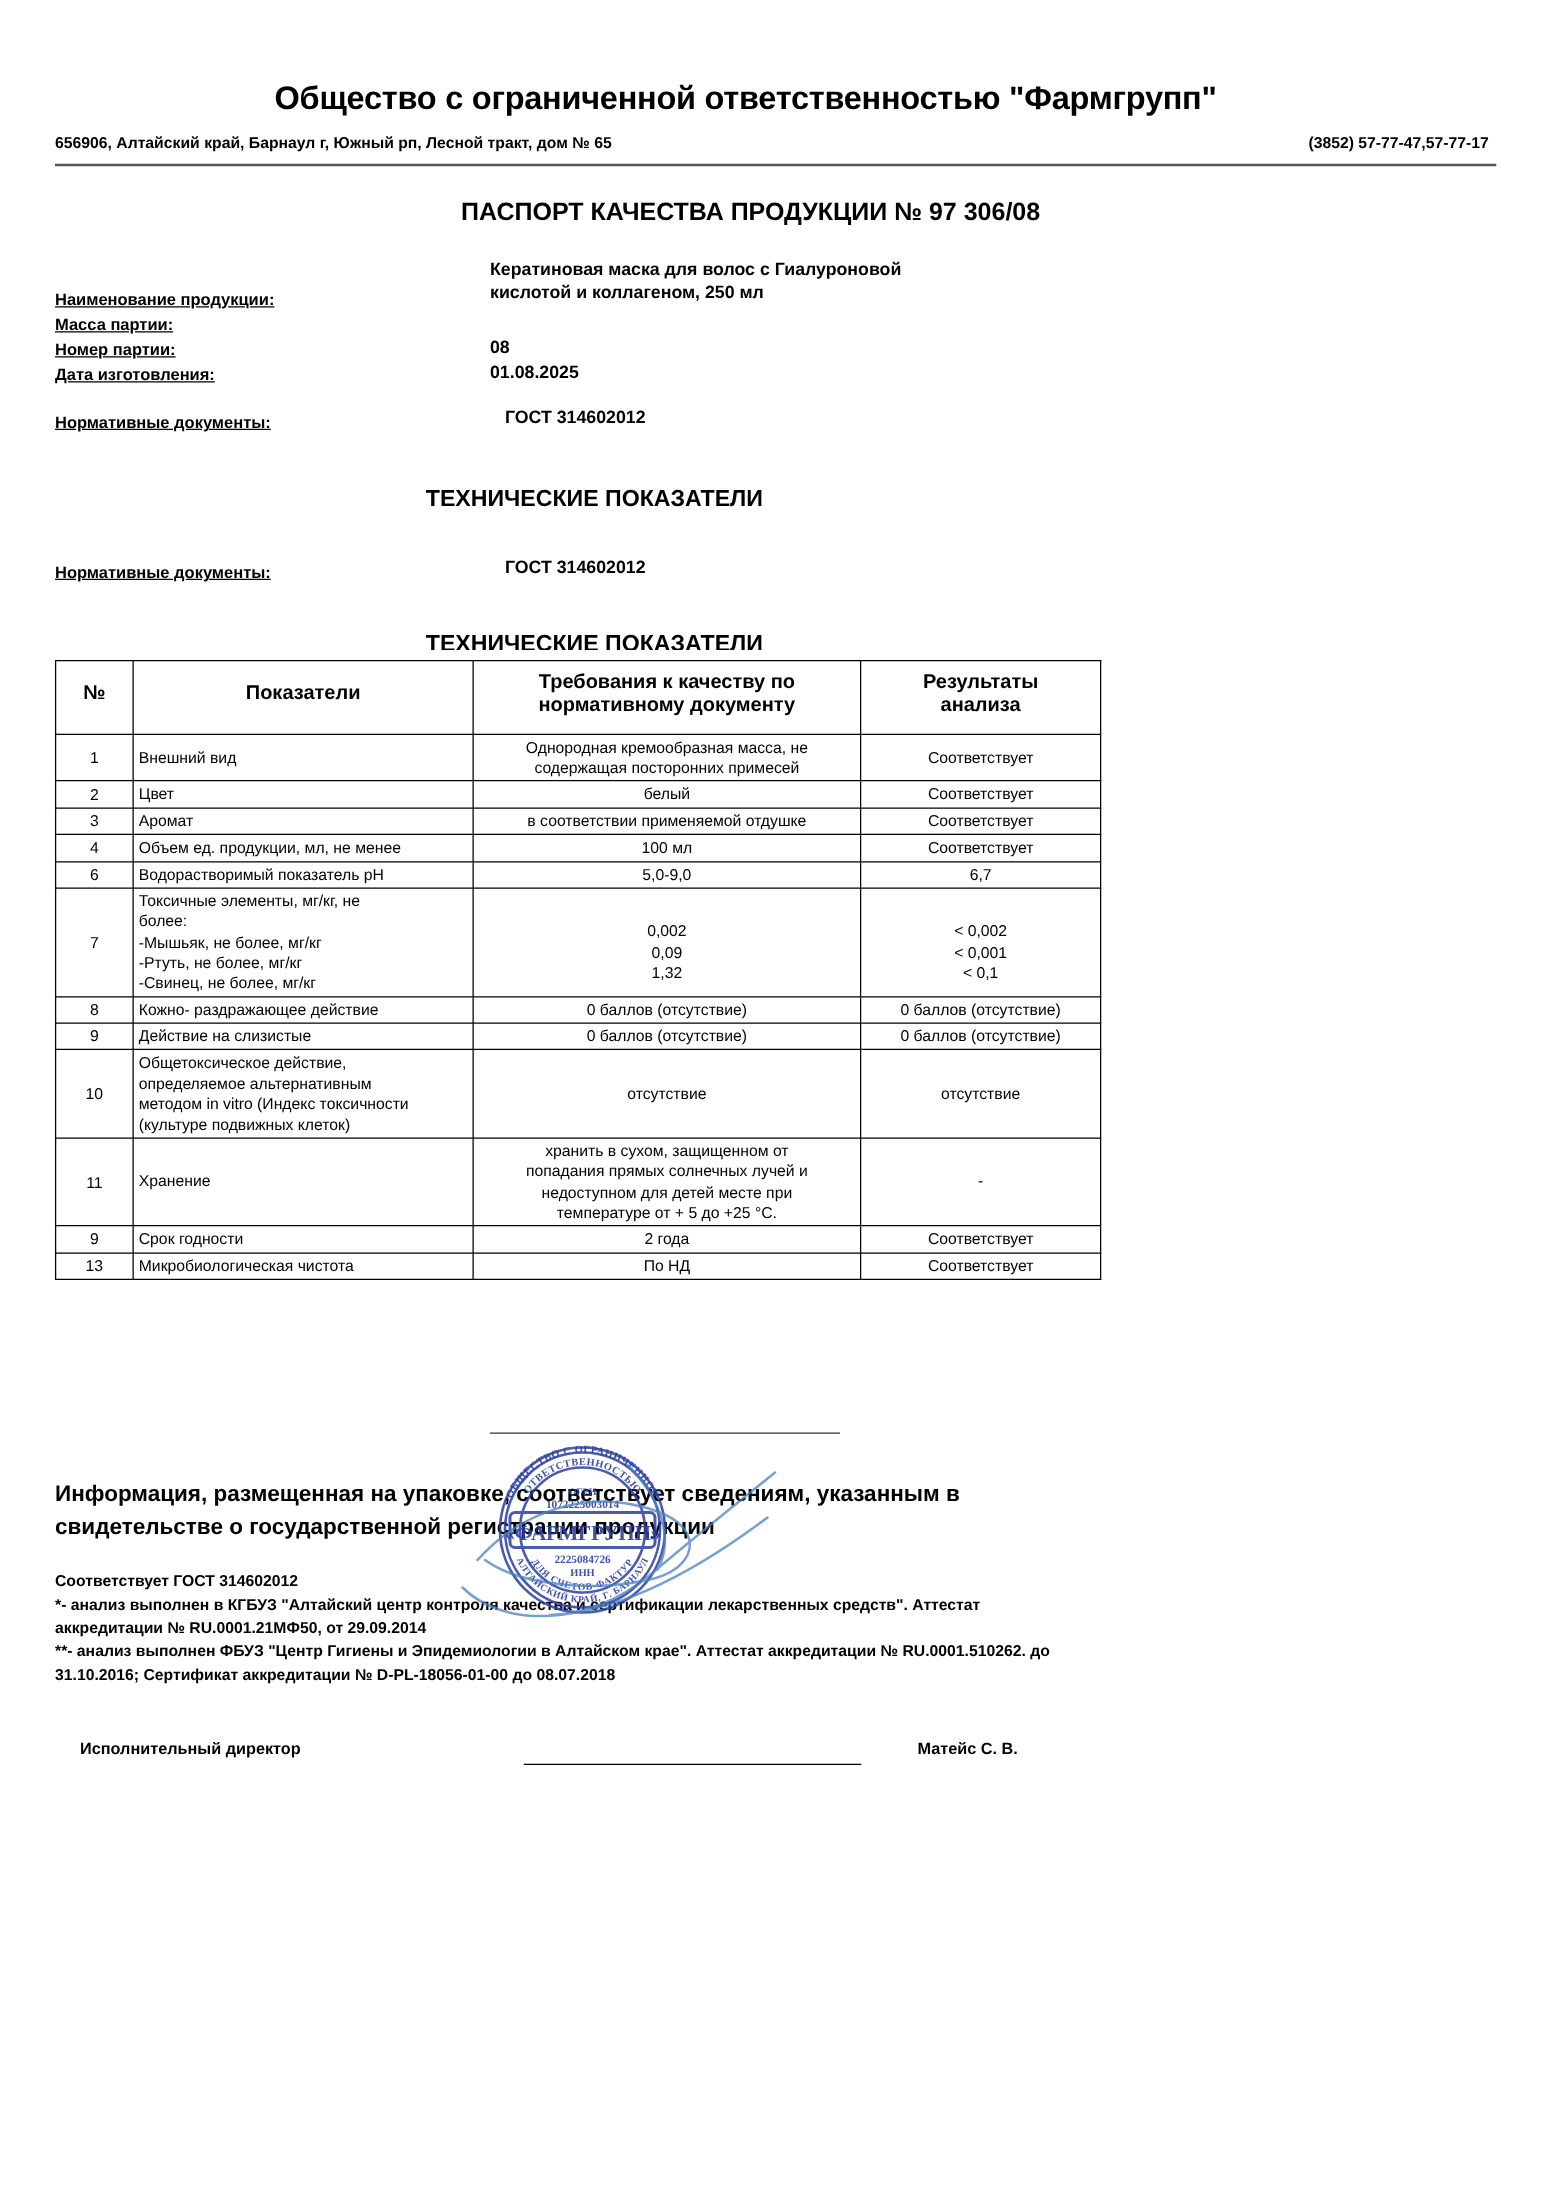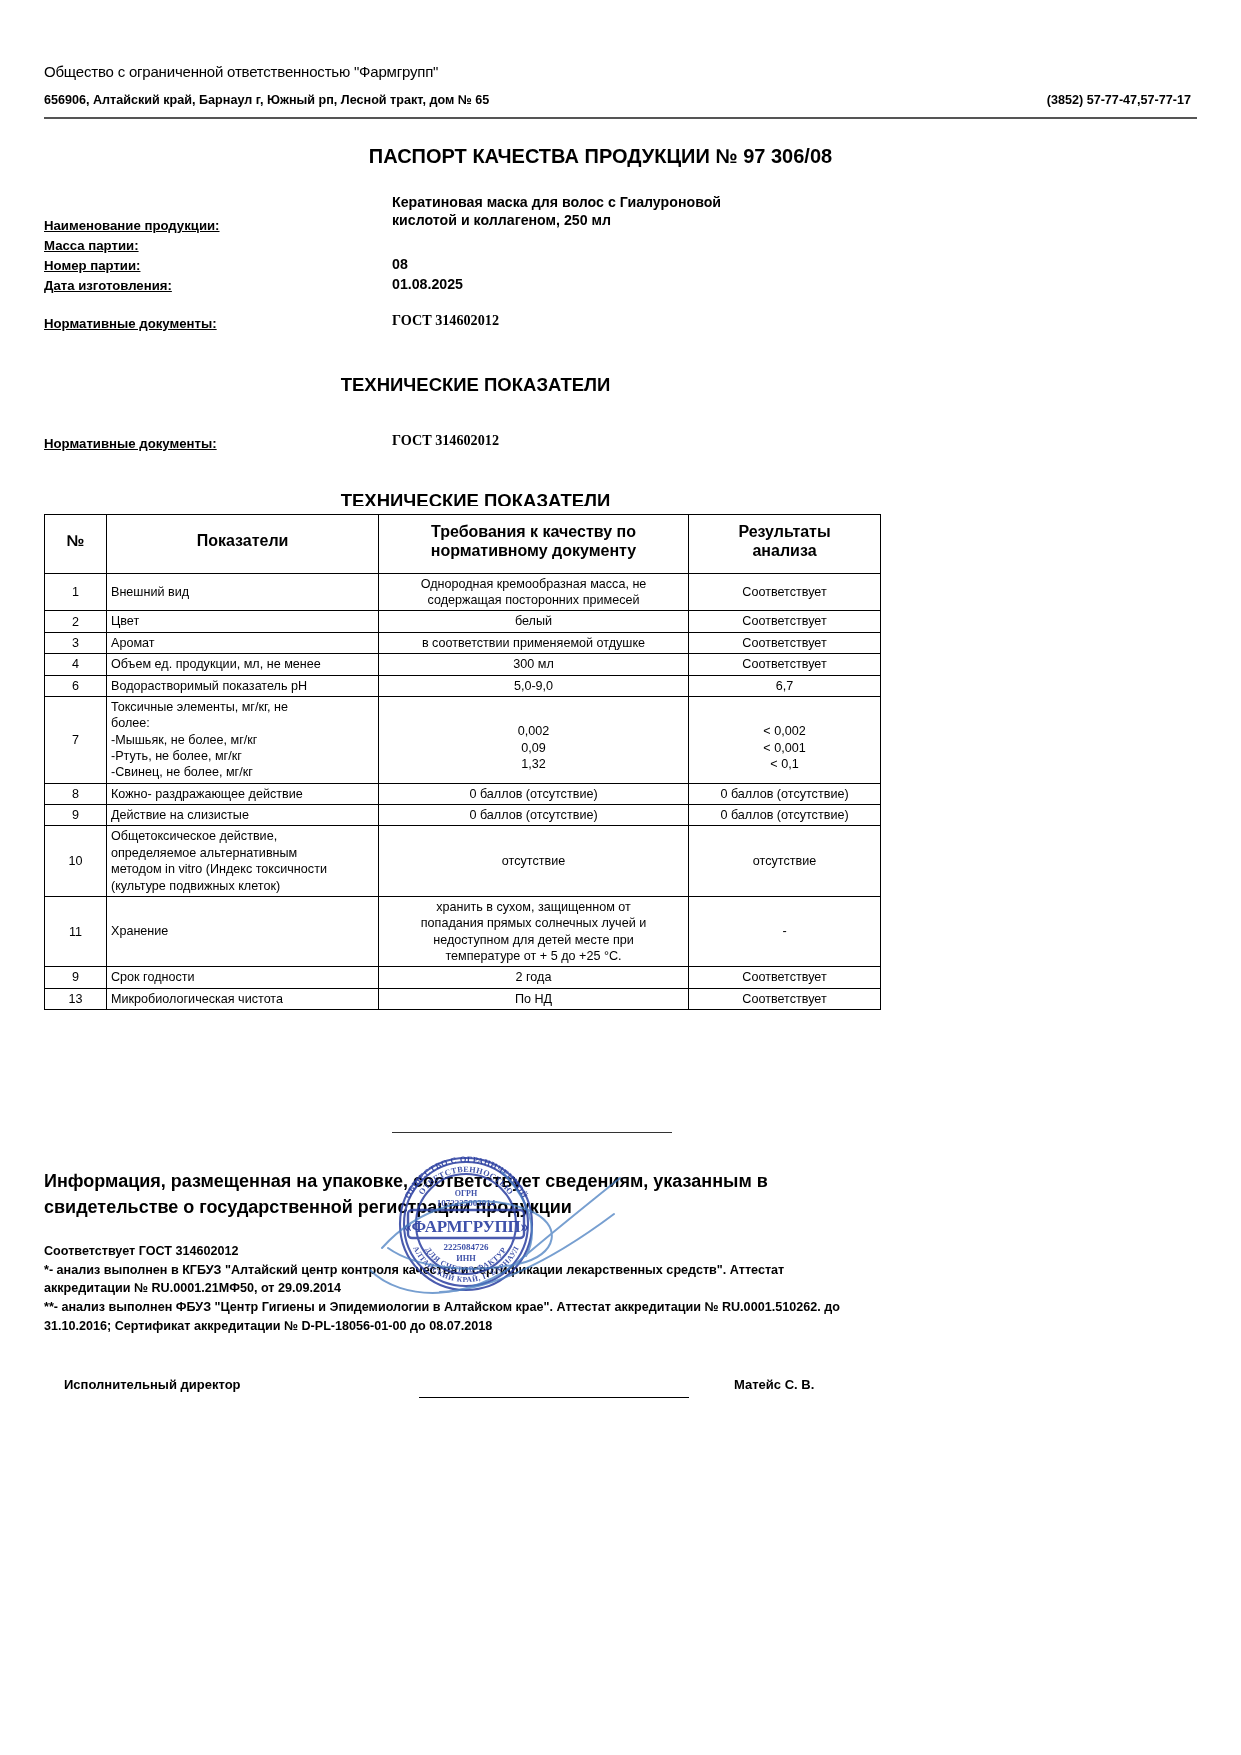--- a/index.html
+++ b/index.html
@@ -21,23 +21,23 @@
   }
   .inner {
     position: absolute;
     left: 44px;
     top: 0;
     width: 1153px;
   }
 
   
   .org-title {
-    text-align: left;
-    font-size: 15px;
-    font-weight: normal;
+    text-align: center;
+    font-size: 26px;
+    font-weight: bold;
     letter-spacing: -0.2px;
     margin-top: 63px;
     padding-right: 48px;
   }
   .addr-row {
     display: flex;
     justify-content: space-between;
     align-items: baseline;
     font-size: 12.6px;
     font-weight: bold;
@@ -100,25 +100,24 @@
     position: absolute;
     left: 0;
     top: 6px;
     font-size: 13.2px;
     font-weight: bold;
     text-decoration: underline;
     white-space: nowrap;
   }
   .norm-val {
     position: absolute;
-    left: 348px;
+    left: 360px;
     top: 2px;
     font-size: 14.2px;
     font-weight: bold;
-    font-family: Liberation Serif, serif;
   }
   .section-title {
     text-align: center;
     font-size: 18.5px;
     font-weight: bold;
     margin-top: 30px;
     padding-right: 290px;
   }
   .section-title.clipped {
     height: 16px;
@@ -297,21 +296,21 @@
         </tr>
         <tr>
           <td class="c-num">3</td>
           <td class="c-ind pre">Аромат</td>
           <td class="c-req pre">в соответствии применяемой отдушке</td>
           <td class="c-res pre">Соответствует</td>
         </tr>
         <tr>
           <td class="c-num">4</td>
           <td class="c-ind pre">Объем ед. продукции, мл, не менее</td>
-          <td class="c-req pre">300 мл</td>
+          <td class="c-req pre">100 мл</td>
           <td class="c-res pre">Соответствует</td>
         </tr>
         <tr>
           <td class="c-num">6</td>
           <td class="c-ind pre">Водорастворимый показатель рН</td>
           <td class="c-req pre">5,0-9,0</td>
           <td class="c-res pre">6,7</td>
         </tr>
         <tr>
           <td class="c-num">7</td>

